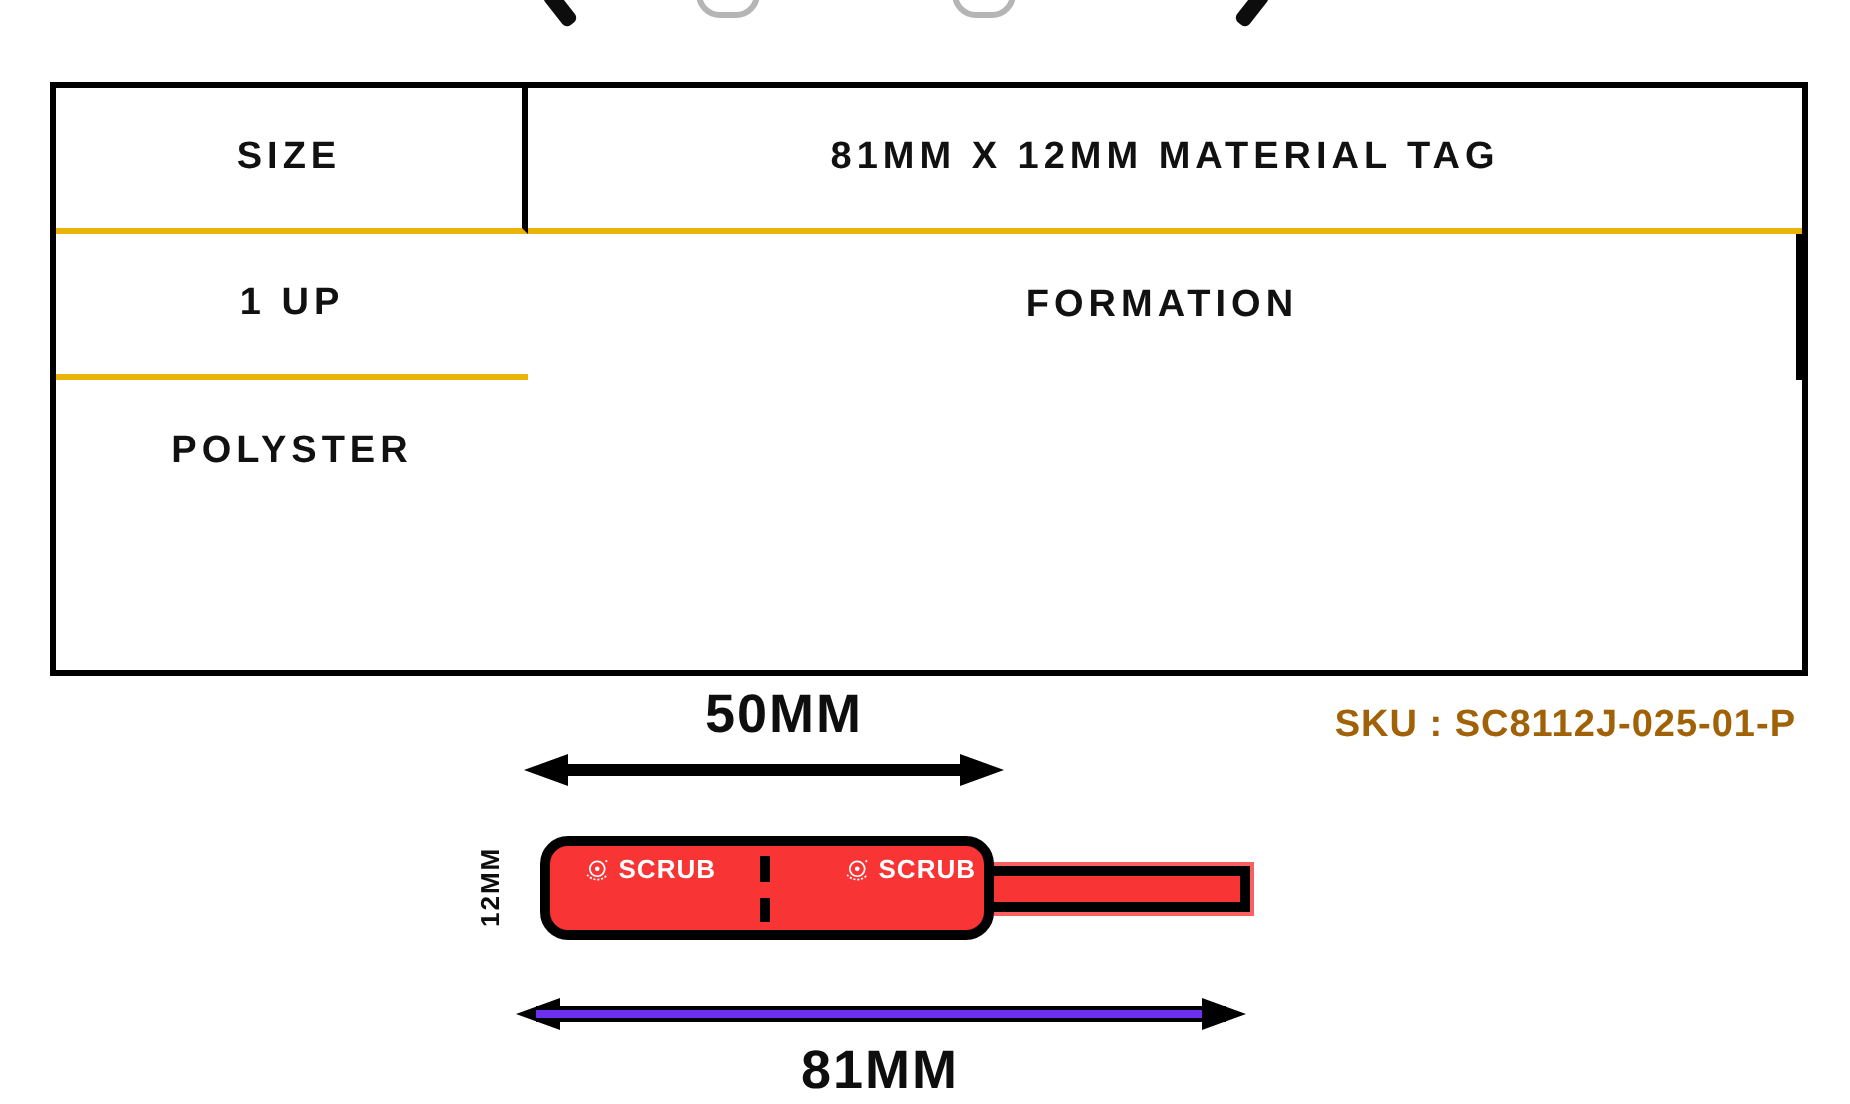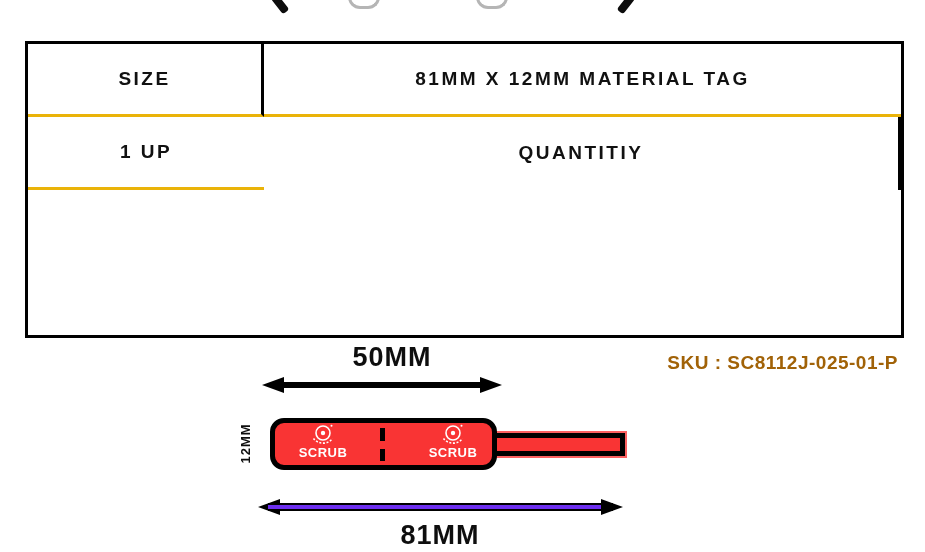--- a/index.html
+++ b/index.html
@@ -53,21 +53,21 @@
     background:#6d2ff0;border-top:2px solid #000;border-bottom:2px solid #000;}
 
   
   .tag-tail{position:absolute;left:480px;top:433px;width:145px;height:23px;
     background:#f93434;border:5px solid #000;box-sizing:border-box;
     box-shadow:0 0 0 2px #fb6060;z-index:1;}
   .tag-body{position:absolute;left:270px;top:418px;width:227px;height:52px;
     background:#f93434;border:5px solid #000;box-sizing:border-box;border-radius:14px;
     z-index:2;}
   .tag-inner{position:relative;width:100%;height:100%;}
-  .scrub-logo{position:absolute;top:1px;width:70px;display:flex;flex-direction:column;
+  .scrub-logo{position:absolute;top:1px;width:70px;display:flex;flex-direction:row;
     align-items:center;justify-content:center;}
   .scrub-logo.l1{left:13px;}
   .scrub-logo.l2{left:143px;}
   .scrub-word{color:#fff;font-weight:800;font-size:13px;letter-spacing:0.5px;margin-top:-3px;}
   .perf-line{position:absolute;left:105px;top:5px;width:5px;height:33px;
     background:repeating-linear-gradient(to bottom,#000 0 13px,transparent 13px 21px);}
 </style>
 </head>
 <body>
 
@@ -77,21 +77,22 @@
     <div class="paren-tip left"></div>
     <div class="gray-arc a1"></div>
     <div class="gray-arc a2"></div>
     <div class="paren-tip right"></div>
   </div>
 
   <div class="spec-table">
     <div class="cell label row-border">SIZE</div>
     <div class="cell row-border">81MM X 12MM MATERIAL TAG</div>
     <div class="cell row-border">1 UP</div>
-    <div class="cell label">QUANTITIY</div>
+    <div class="cell label">FORMATION</div>
+    <div class="cell">POLYSTER</div>
   </div>
 
   <div class="dim-label label-50">50MM</div>
   <div class="arrow arrow-50">
     <div class="head h-left"></div>
     <div class="shaft"></div>
     <div class="head h-right"></div>
   </div>
 
   <div class="sku-line">SKU : SC8112J-025-01-P</div>

